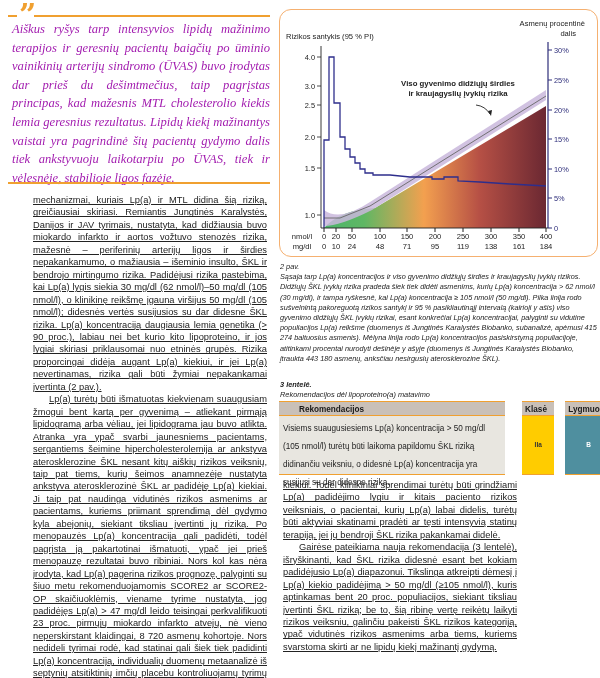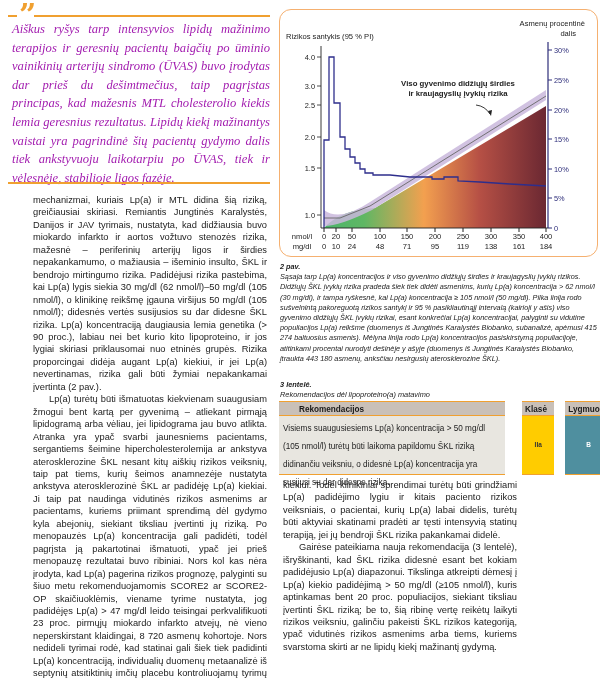--- a/index.html
+++ b/index.html
@@ -7,30 +7,30 @@
 
   
   .pullquote { position: absolute; left: 8px; top: 6px; width: 262px; }
   .pq-rule { position: absolute; left: 0; top: 9px; width: 262px; height: 1.5px; background: #f0a030; }
   .pq-mark { position: absolute; left: 9px; top: -6px; font-family: "DejaVu Serif", serif; font-weight: bold; font-size: 30px; color: #f0a030; background: #fff; padding: 0 2px; line-height: 30px; letter-spacing: -4px; }
   .pq-text { position: absolute; left: 4px; top: 14px; width: 258px; font-family: "Liberation Serif", serif; font-style: italic; font-size: 12.6px; line-height: 18.6px; text-align: justify; color: #a21caf; }
   .pq-bottom { position: absolute; left: 8px; top: 182px; width: 262px; height: 1.5px; background: #f0a030; }
 
   
   .col { position: absolute; font-size: 9.3px; line-height: 12.45px; text-align: justify; color: #222; }
-  .col p { margin: 0; }
+  .col p { margin: 0; text-decoration: underline; }
   .col p.indent { text-indent: 16px; }
   .col-left { left: 33px; top: 194px; width: 234px; }
   .col-right { left: 283px; top: 479px; width: 234px; }
 
   
   .figbox { position: absolute; left: 279px; top: 9px; width: 317px; height: 246px; border: 1.2px solid #f5b070; border-radius: 12px; background: #fff; }
   .chart-svg { position: absolute; left: 0; top: 0; }
   .fig-caption { position: absolute; left: 280px; top: 262px; width: 318px; font-size: 7.3px; line-height: 10.2px; font-style: italic; color: #222; }
-  .fig-caption .num { font-weight: bold; display: block; }
+  .fig-caption .num { font-weight: normal; display: block; }
 
   
   .tbl-title { position: absolute; left: 280px; top: 380px; width: 318px; font-size: 7.4px; line-height: 10px; font-style: italic; color: #222; }
   .tbl-title .num { font-weight: bold; display: block; }
   .tbl { position: absolute; left: 279px; top: 401px; width: 333px; }
   .tbl-row { display: flex; }
   .th { background: #c9c0b8; font-weight: bold; font-size: 8.2px; height: 15px; line-height: 15px; padding: 0 20px; box-sizing: border-box; border-top: 1.5px solid #f0a030; border-bottom: 1.5px solid #f0a030; }
   .td { font-size: 8.2px; line-height: 18px; box-sizing: border-box; border-bottom: 1.5px solid #f0a030; }
   .c1 { width: 232px; }
   .c2 { width: 33px; margin-left: 17px; }

